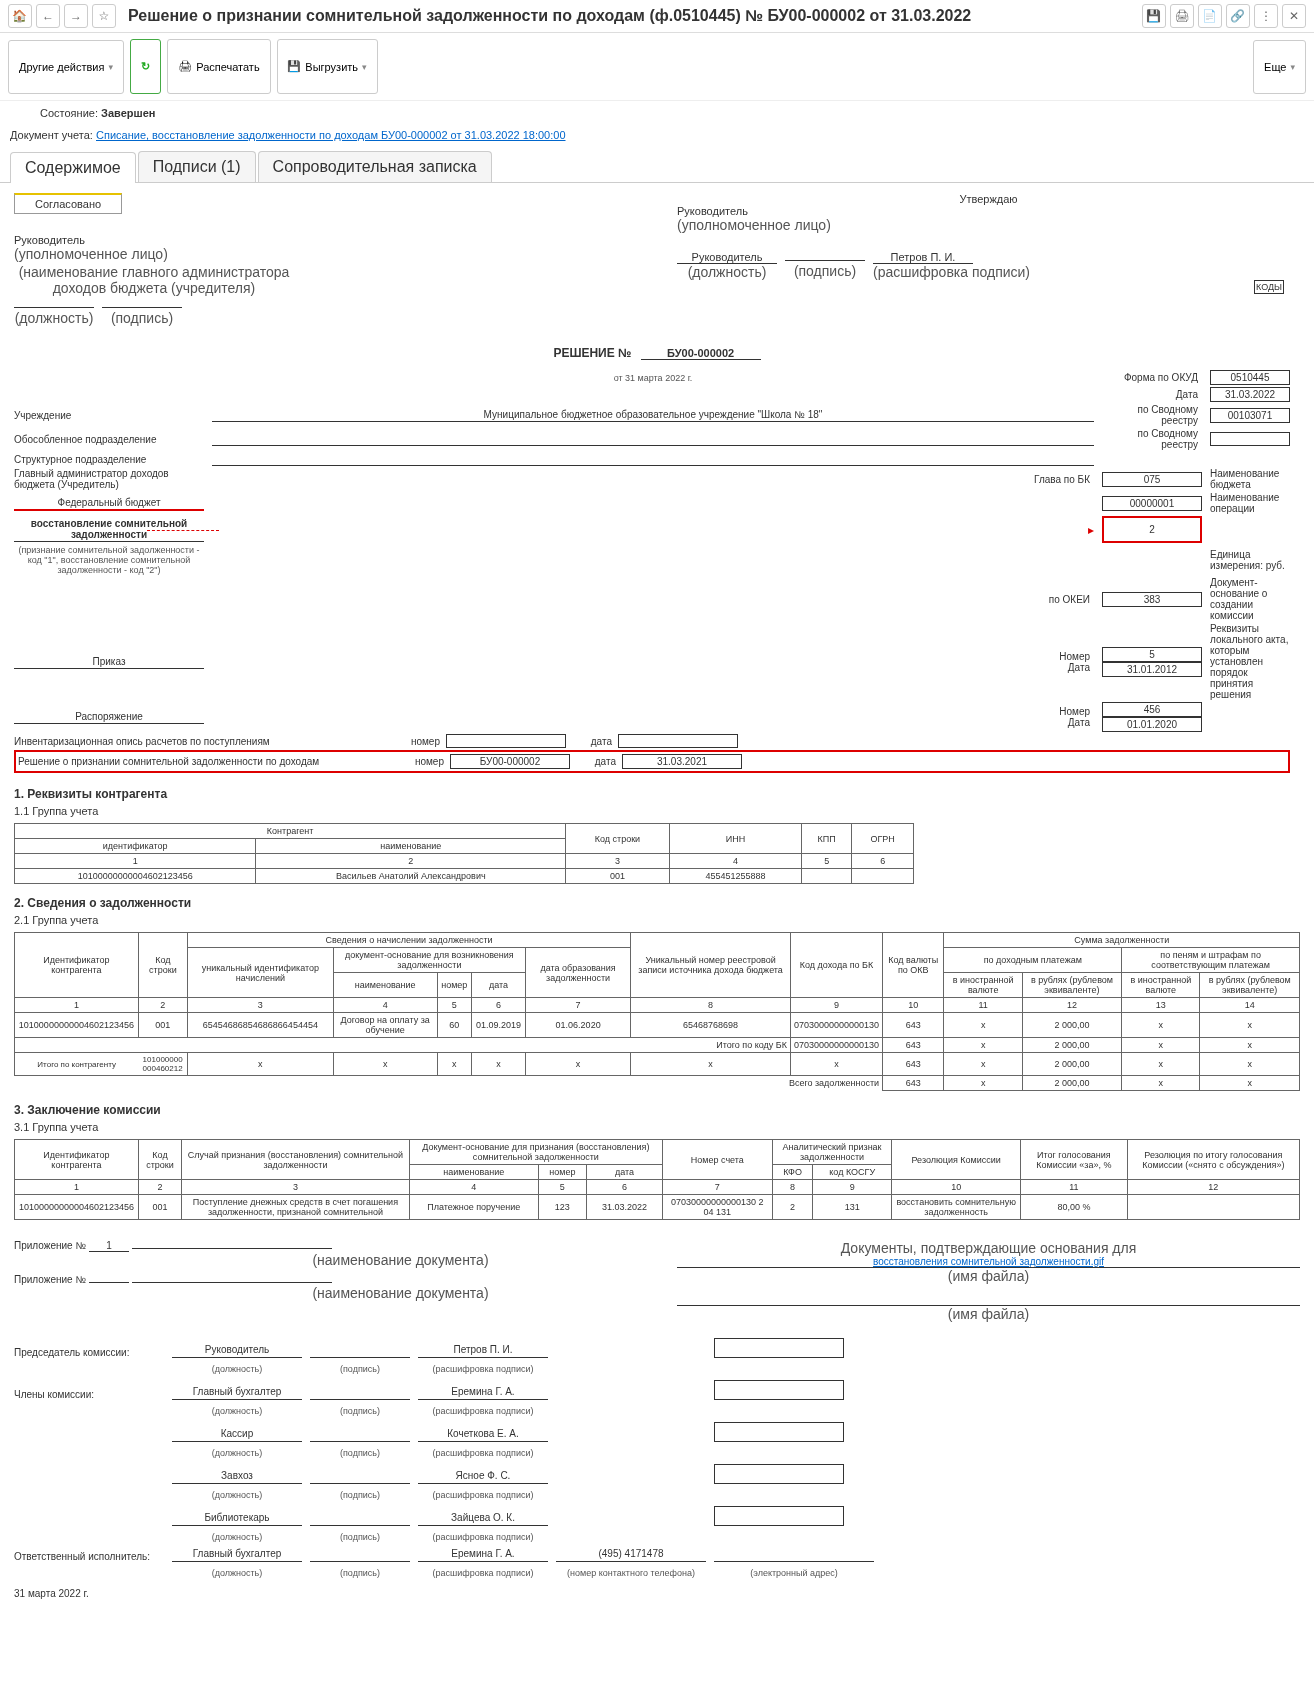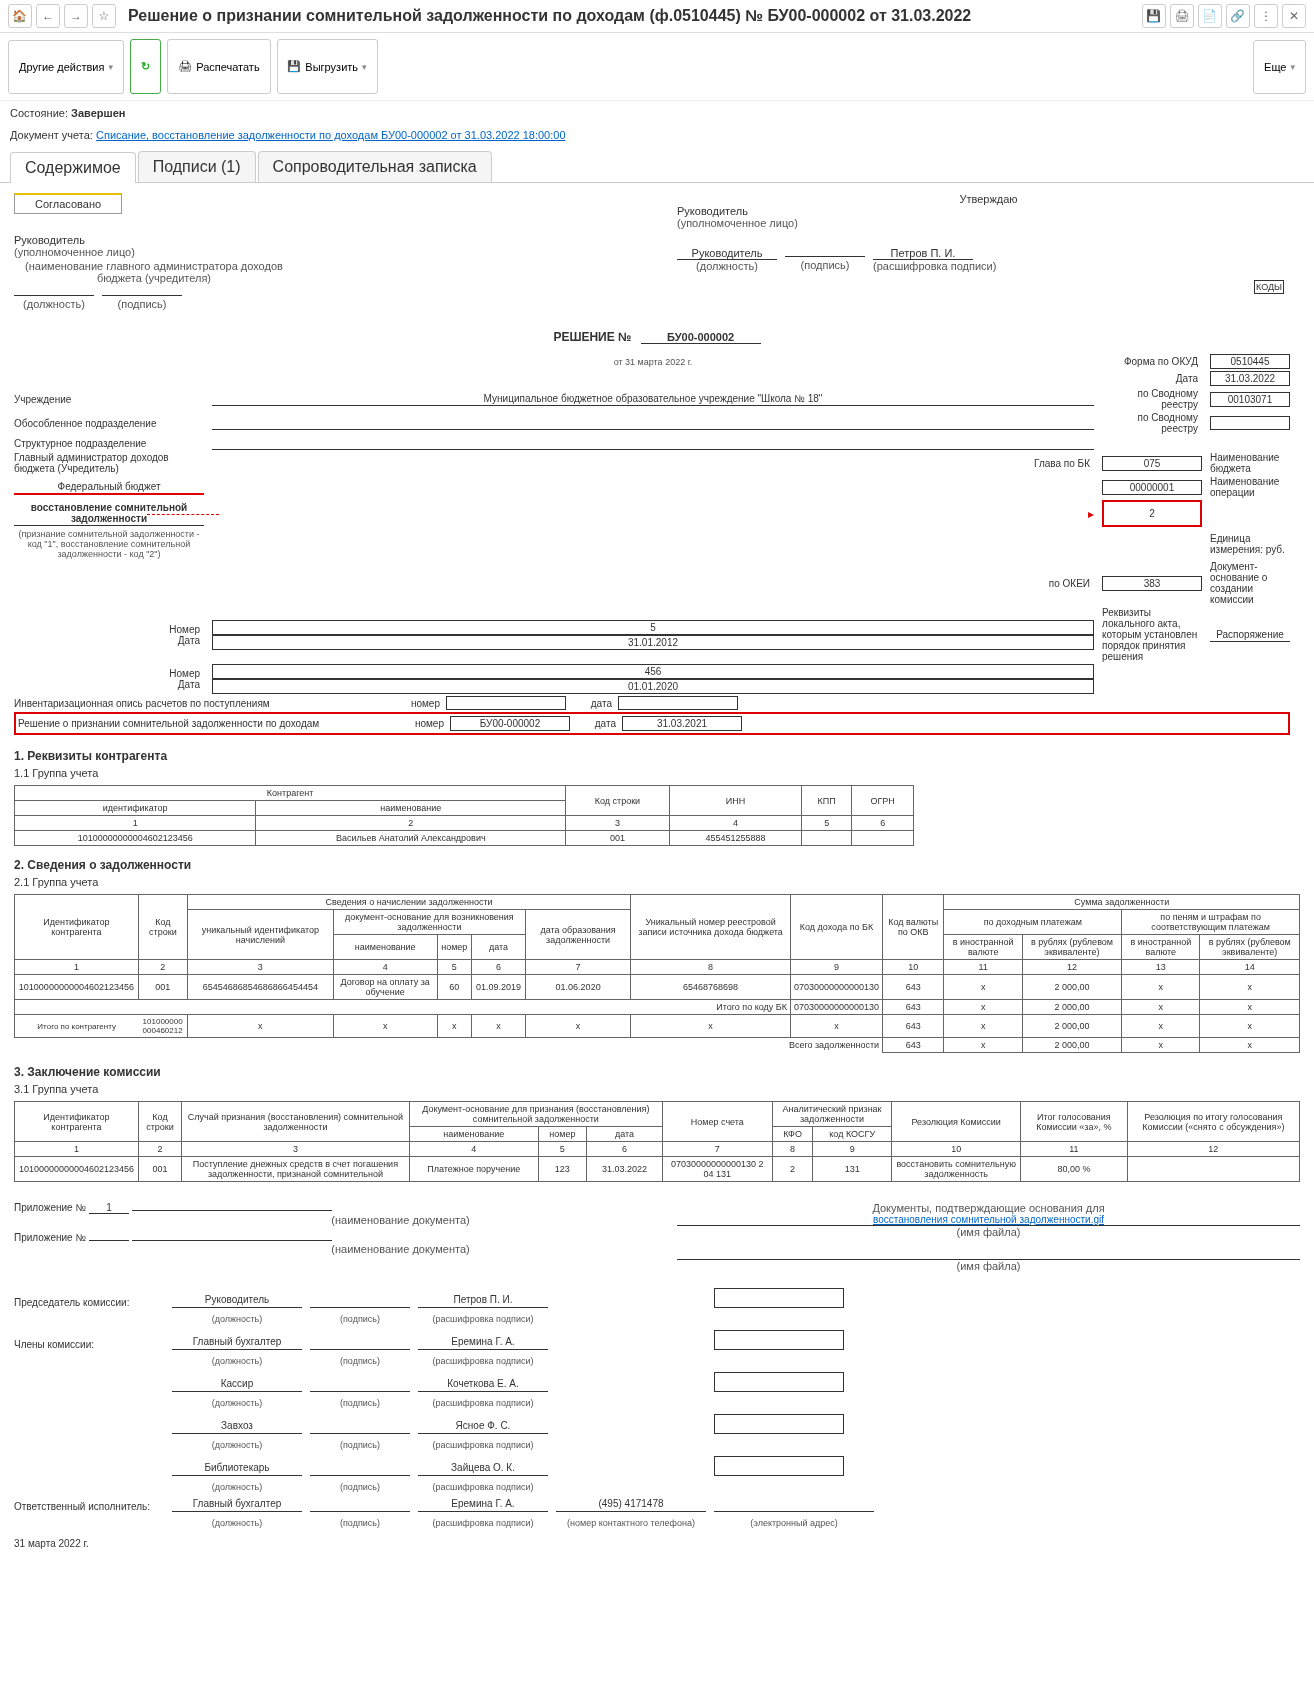--- a/index.html
+++ b/index.html
@@ -5,34 +5,34 @@
 * { box-sizing: border-box; margin: 0; padding: 0; }
 body { font-family: Arial, sans-serif; font-size: 11px; background: #fff; color: #333; }
 .toolbar { display: flex; align-items: center; padding: 4px 8px; border-bottom: 1px solid #ddd; gap: 4px; }
 .tb-btn { width: 24px; height: 24px; border: 1px solid #ccc; background: #fff; border-radius: 3px; display: flex; align-items: center; justify-content: center; cursor: pointer; font-size: 12px; color: #666; }
 .title { flex: 1; font-size: 16px; font-weight: bold; color: #333; margin-left: 8px; }
 .tb-right { display: flex; gap: 4px; }
 .action-bar { display: flex; align-items: center; padding: 6px 8px; gap: 6px; border-bottom: 1px solid #eee; }
 .btn { padding: 20px 10px; border: 1px solid #ccc; border-radius: 3px; background: #fff; cursor: pointer; font-size: 11px; display: flex; align-items: center; gap: 4px; }
 .btn-green { border-color: #4a4; color: #2a2; font-weight: bold; }
 .btn-dd::after { content: " ▾"; font-size: 9px; color: #888; }
-.status-row { padding: 6px 10px; }
+.status-row { padding: 6px 10px; margin-left: 30px; }
 .status-row b { font-weight: bold; }
 .doc-row { padding: 4px 10px; }
 .link { color: #0066cc; text-decoration: underline; cursor: pointer; }
 .tabs { display: flex; border-bottom: 1px solid #ccc; padding: 0 10px; margin-top: 6px; }
 .tab { padding: 6px 14px; border: 1px solid #ccc; border-bottom: none; background: #f5f5f5; cursor: pointer; margin-right: 2px; border-radius: 4px 4px 0 0; font-size: 16px; }
 .tab.active { background: #fff; position: relative; top: 1px; }
 .content { padding: 10px 14px; overflow-y: auto; height: calc(100vh - 140px); }
 
 .approval { display: flex; gap: 40px; margin-bottom: 20px; }
 .approval-col { flex: 1; }
 .approval-box { border: 1px solid #999; padding: 3px 20px; text-align: center; margin-bottom: 20px; display: inline-block; }
 .approval-box.yellow { border-top: 2px solid #e6c200; }
-.sm { font-size: 11px; color: #555; text-align: center; }
+.sm { font-size: 14px; color: #555; text-align: center; }
 .uline { display: inline-block; border-bottom: 1px solid #333; min-width: 100px; text-align: center; padding: 0 4px; }
 
 .header-block { text-align: center; margin: 10px 0; }
 .header-block h3 { font-size: 12px; display: inline; }
 .header-sub { font-size: 11px; text-align: center; margin: 4px 0 10px; }
 
 .form-grid { display: grid; grid-template-columns: 190px 1fr 100px 80px; gap: 2px 8px; align-items: center; font-size: 10px; }
 .form-label { text-align: left; }
 .form-val { border-bottom: 1px solid #333; text-align: center; padding: 1px; min-height: 14px; }
 .form-rlabel { text-align: right; padding-right: 4px; }
@@ -188,20 +188,21 @@
           <div class="note">(признание сомнительной задолженности - код "1", восстановление сомнительной задолженности - код "2")</div>
           <div></div>
           <div></div>
 
         <div class="form-label">Единица измерения: руб.</div>
           <div></div>
         <div class="form-rlabel">по ОКЕИ</div>
         <div class="code-cell">383</div>
 
         <div class="form-label">Документ-основание о создании комиссии</div>
+        <div class="form-val">Приказ</div>
         <div class="form-rlabel"><span>Номер</span><br><span>Дата</span></div>
         <div>
             <div class="code-cell">5</div>
             <div class="code-cell">31.01.2012</div>
           </div>
 
         <div class="form-label">Реквизиты локального акта, которым установлен порядок принятия решения</div>
         <div class="form-val">Распоряжение</div>
         <div class="form-rlabel"><span>Номер</span><br><span>Дата</span></div>
         <div>

